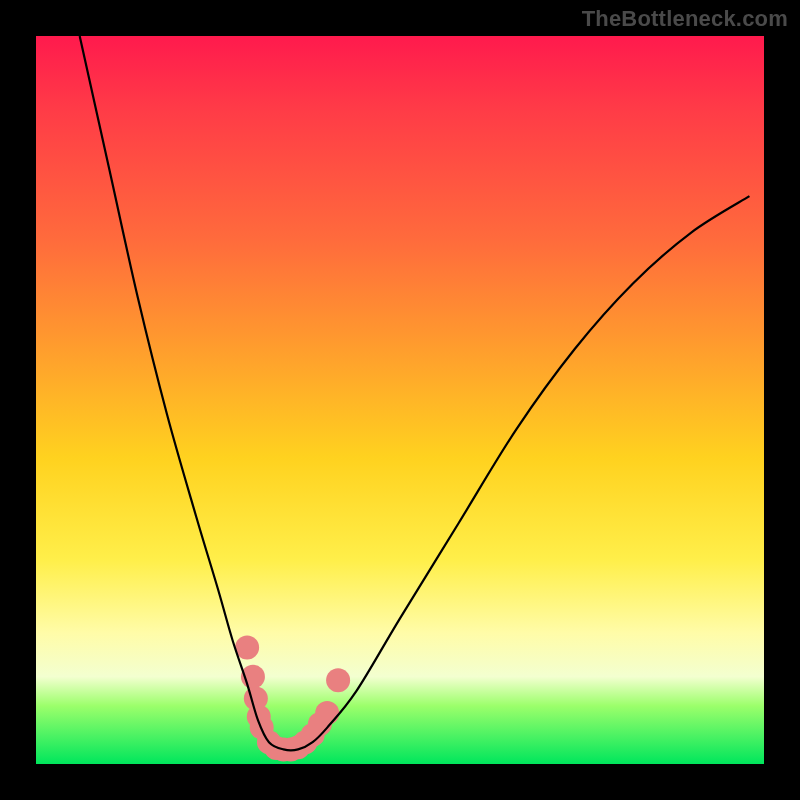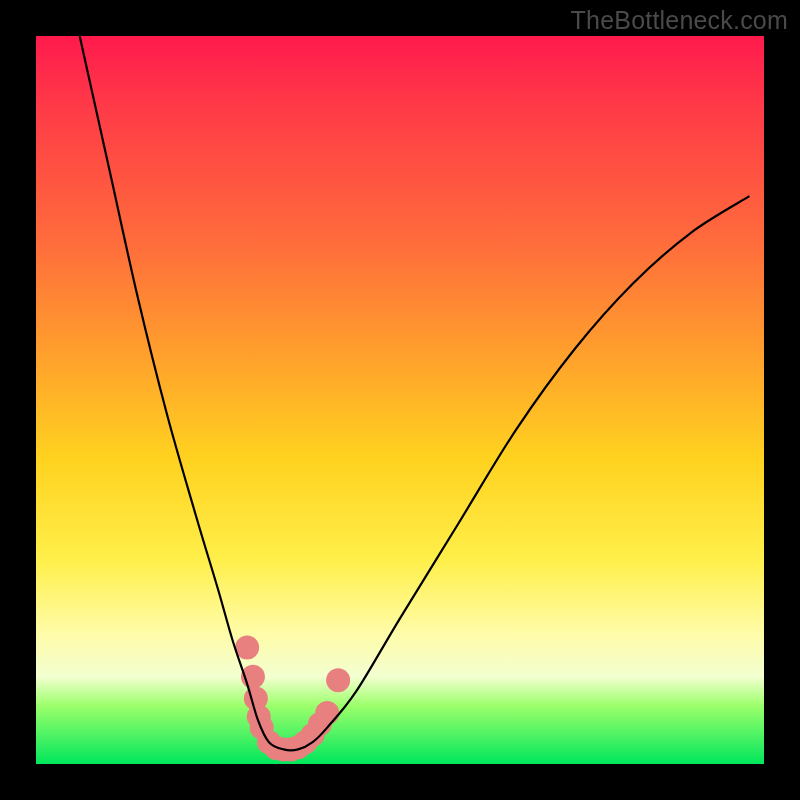--- a/index.html
+++ b/index.html
@@ -34,22 +34,22 @@
       #fffca8 82%,
       #f3ffd0 88%,
       #9cff6b 92%,
       #00e65c 100%);
   }
   .watermark {
     position: absolute;
     top: 6px;
     right: 12px;
     color: #4a4a4a;
-    font-size: 25px;
-    font-weight: 400;
+    font-size: 22px;
+    font-weight: 700;
     letter-spacing: 0.2px;
     user-select: none;
     margin-left: 36px;
   }
   svg.curve {
     position: absolute;
     left: 0; top: 0;
     width: 728px;
     height: 728px;
     overflow: visible;

